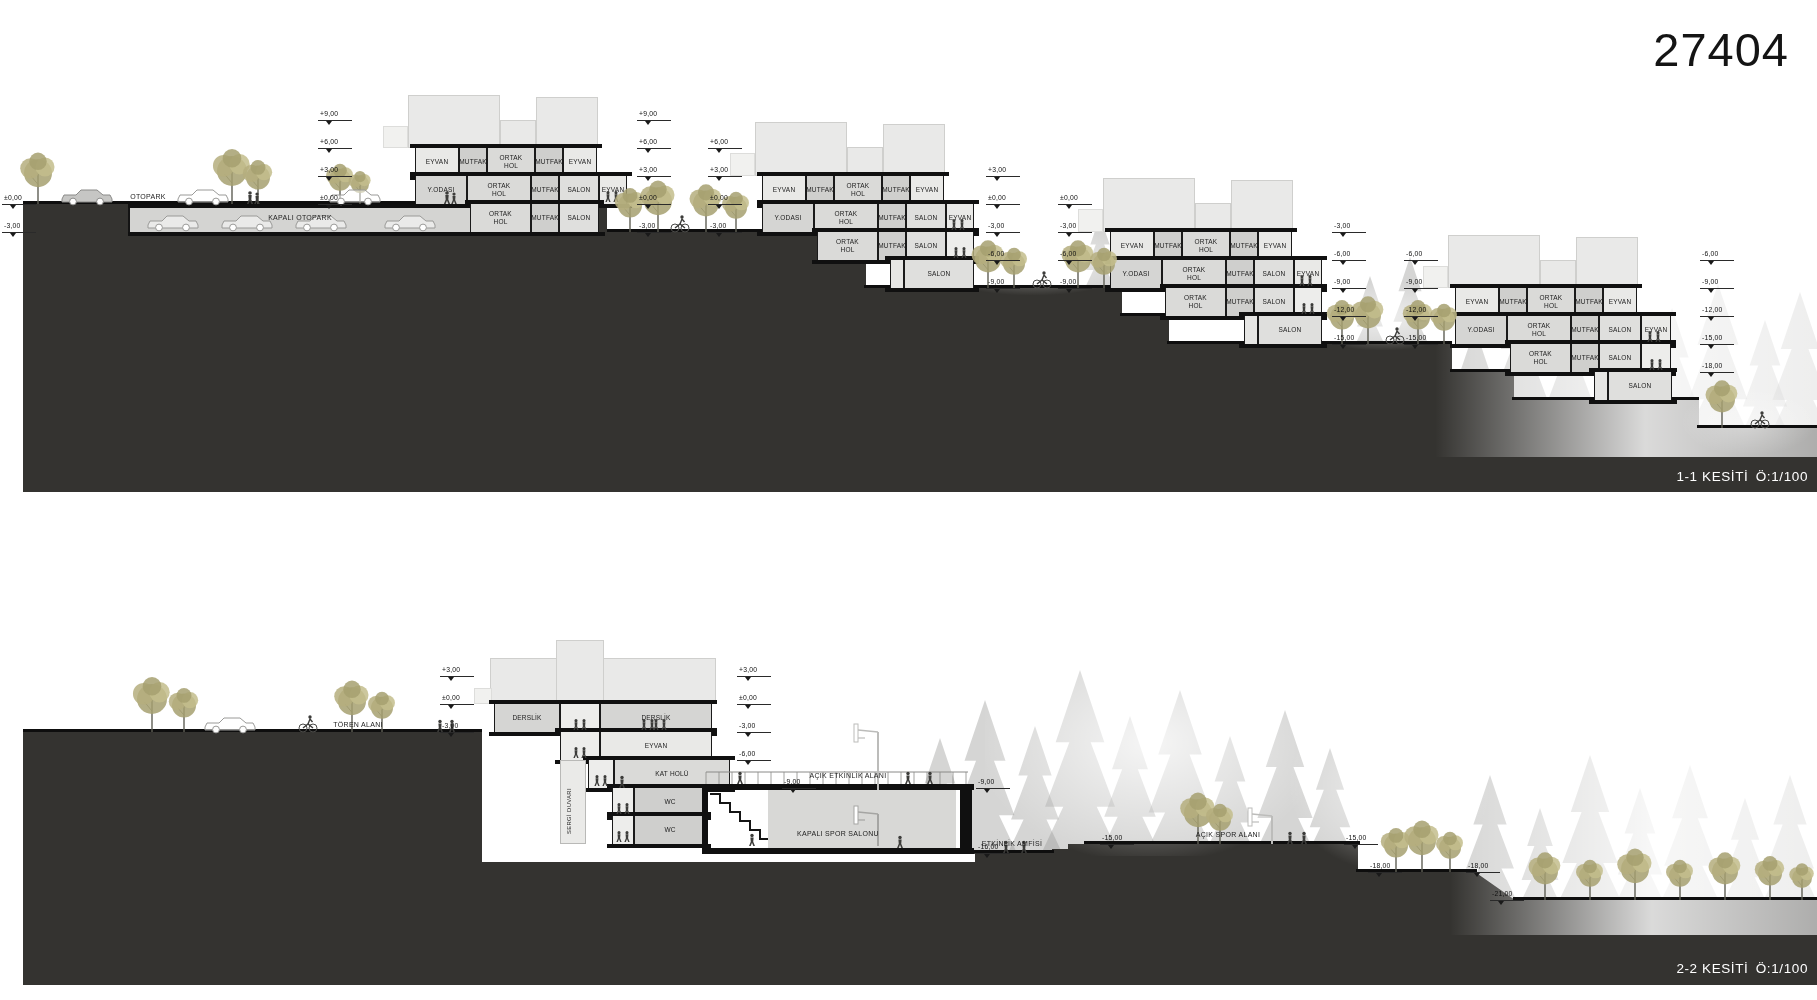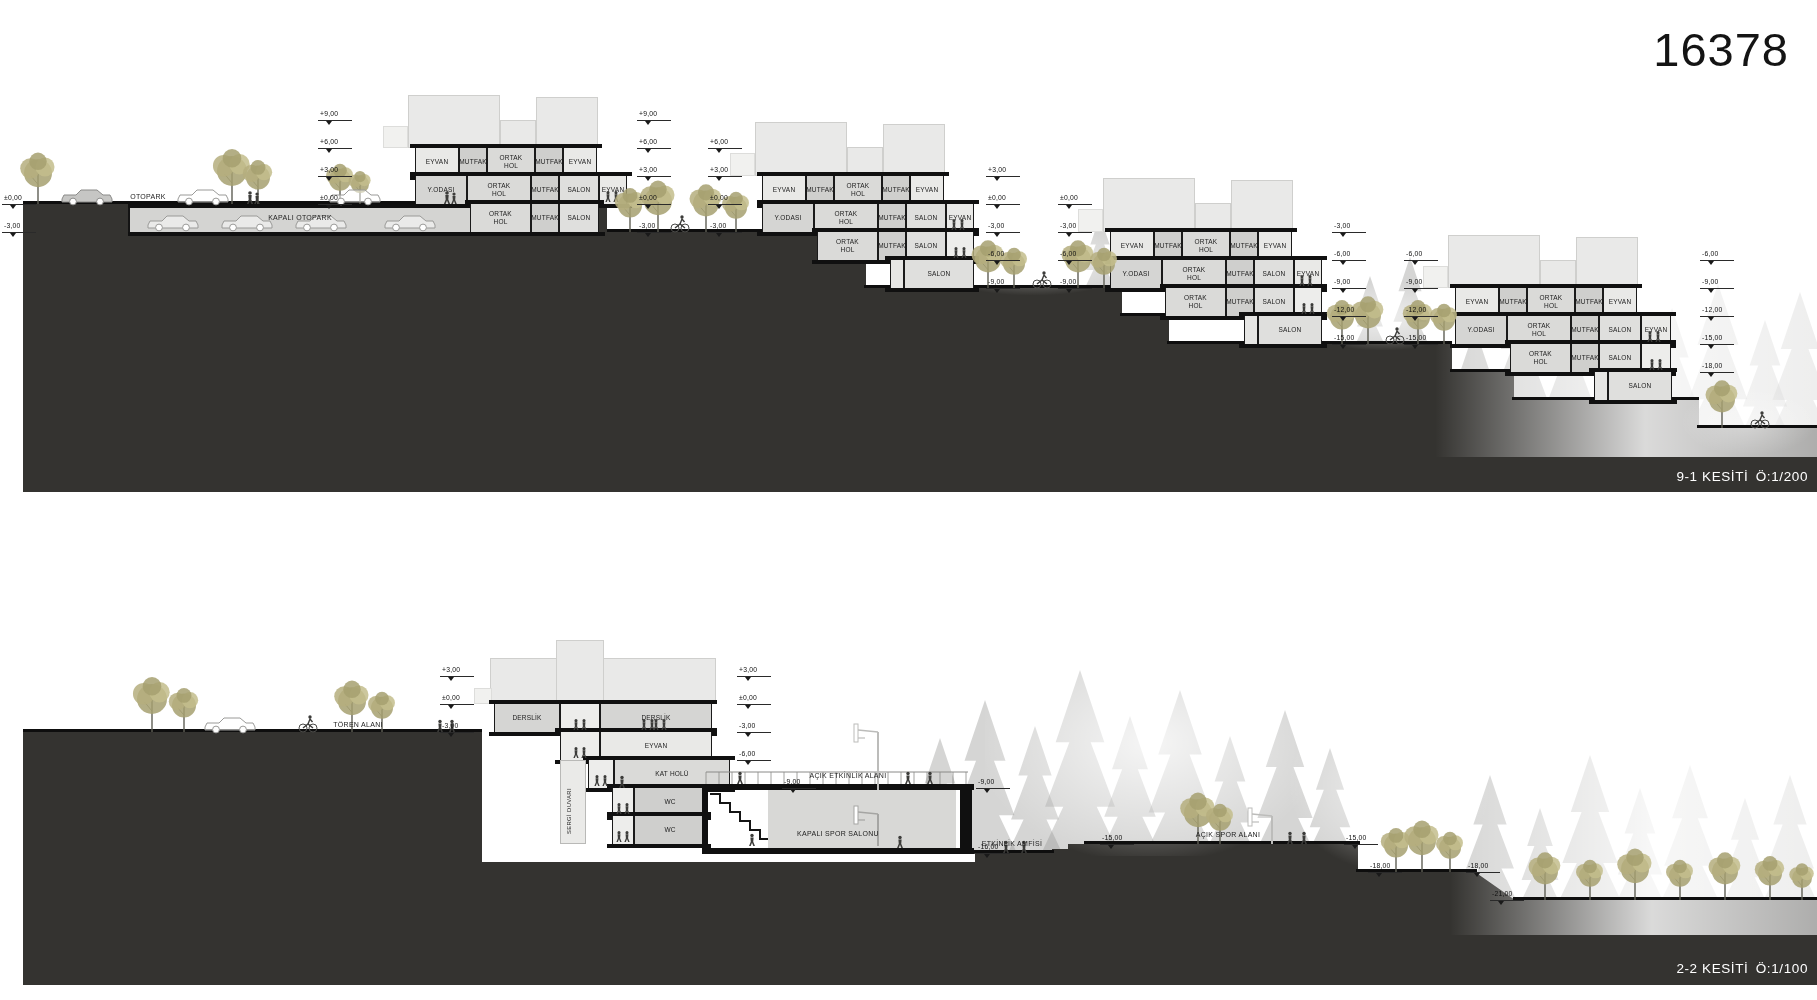--- a/index.html
+++ b/index.html
@@ -64,21 +64,21 @@
       <path d="M1285,710 L1265.8,767 L1276.6,767 L1257.4,818 L1271.8,818 L1252,860 L1318,860 L1298.2,818 L1312.6,818 L1293.4,767 L1304.2,767 Z" fill="#9b9b99" opacity="0.42"></path>
       <path d="M1330,748 L1315.92,789.8 L1323.84,789.8 L1309.76,827.2 L1320.32,827.2 L1305.8,858 L1354.2,858 L1339.68,827.2 L1350.24,827.2 L1336.16,789.8 L1344.08,789.8 Z" fill="#9b9b99" opacity="0.42"></path>
       <path d="M1490,775 L1473.36,824.4 L1482.72,824.4 L1466.08,868.6 L1478.56,868.6 L1461.4,905 L1518.6,905 L1501.44,868.6 L1513.92,868.6 L1497.28,824.4 L1506.64,824.4 Z" fill="#9b9b99" opacity="0.42"></path>
       <path d="M1540,808 L1527.2,846 L1534.4,846 L1521.6,880 L1531.2,880 L1518,908 L1562,908 L1548.8,880 L1558.4,880 L1545.6,846 L1552.8,846 Z" fill="#9b9b99" opacity="0.42"></path>
       <path d="M1590,755 L1570.8,812 L1581.6,812 L1562.4,863 L1576.8,863 L1557,905 L1623,905 L1603.2,863 L1617.6,863 L1598.4,812 L1609.2,812 Z" fill="#9b9b99" opacity="0.42"></path>
       <path d="M1640,788 L1624.64,833.6 L1633.28,833.6 L1617.92,874.4 L1629.44,874.4 L1613.6,908 L1666.4,908 L1650.56,874.4 L1662.08,874.4 L1646.72,833.6 L1655.36,833.6 Z" fill="#9b9b99" opacity="0.42"></path>
       <path d="M1690,765 L1672.08,818.2 L1682.16,818.2 L1664.24,865.8 L1677.68,865.8 L1659.2,905 L1720.8,905 L1702.32,865.8 L1715.76,865.8 L1697.84,818.2 L1707.92,818.2 Z" fill="#9b9b99" opacity="0.42"></path>
       <path d="M1745,798 L1730.92,839.8 L1738.84,839.8 L1724.76,877.2 L1735.32,877.2 L1720.8,908 L1769.2,908 L1754.68,877.2 L1765.24,877.2 L1751.16,839.8 L1759.08,839.8 Z" fill="#9b9b99" opacity="0.42"></path>
       <path d="M1790,775 L1773.36,824.4 L1782.72,824.4 L1766.08,868.6 L1778.56,868.6 L1761.4,905 L1818.6,905 L1801.44,868.6 L1813.92,868.6 L1797.28,824.4 L1806.64,824.4 Z" fill="#9b9b99" opacity="0.42"></path>
     </svg>
-  <div id="project-code" style="right:28px;top:22px;position:absolute;">16378</div>
+  <div id="project-code" style="right:28px;top:22px;position:absolute;">27404</div>
   <div id="s1">
       <div class="terrain" style="clip-path: polygon(23px 204px, 607px 204px, 607px 232px, 822px 232px, 822px 260px, 866px 260px, 866px 288px, 1122px 288px, 1122px 316px, 1169px 316px, 1169px 344px, 1452px 344px, 1452px 372px, 1514px 372px, 1514px 400px, 1699px 400px, 1699px 428px, 1817px 428px, 1817px 492px, 23px 492px);"></div>
       <div class="fog fog-lin" style="left: 1435px; top: 195px; width: 382px; height: 262px;"></div>
       <div class="fog fog-rad" style="left: 925px; top: 225px; width: 215px; height: 70px;"></div>
       <div class="fog fog-rad" style="left: 1295px; top: 282px; width: 175px; height: 68px;"></div>
       <div class="fog fog-faint" style="left: 1680px; top: 388px; width: 137px; height: 68px;"></div>
       <div class="strip" style="left: 23px; top: 201px; width: 584px;"></div>
       <div class="strip" style="left: 607px; top: 229px; width: 215px;"></div>
       <div class="strip" style="left: 820px; top: 257px; width: 46px;"></div>
       <div class="strip" style="left: 864px; top: 285px; width: 258px;"></div>
@@ -1067,21 +1067,21 @@
         <div class="mln" style="top: 316px; left: 0px;"></div>
         <div class="mtri" style="top: 317px; left: 8px;"></div>
         <div class="mtx" style="top: 334px; left: 2px;">-15,00</div>
         <div class="mln" style="top: 344px; left: 0px;"></div>
         <div class="mtri" style="top: 345px; left: 8px;"></div>
         <div class="mtx" style="top: 362px; left: 2px;">-18,00</div>
         <div class="mln" style="top: 372px; left: 0px;"></div>
         <div class="mtri" style="top: 373px; left: 8px;"></div>
       </div>
       <div class="site-label" style="left: 148px; top: 193px;">OTOPARK</div>
-      <div class="sec-label" style="left: 1548px; top: 469px; width: 260px; text-align: right;">9-1 KESİTİ Ö:1/200</div>
+      <div class="sec-label" style="left: 1548px; top: 469px; width: 260px; text-align: right;">1-1 KESİTİ Ö:1/100</div>
       <div class="v-label" style="left: 566px; top: 772px; height: 62px;">SERGİ DUVARI</div>
       <div class="marker" style="left: 440px; top: 0px;">
         <div class="mtx" style="top: 666px; left: 2px;">+3,00</div>
         <div class="mln" style="top: 676px; left: 0px;"></div>
         <div class="mtri" style="top: 677px; left: 8px;"></div>
         <div class="mtx" style="top: 694px; left: 2px;">±0,00</div>
         <div class="mln" style="top: 704px; left: 0px;"></div>
         <div class="mtri" style="top: 705px; left: 8px;"></div>
         <div class="mtx" style="top: 722px; left: 2px;">-3,00</div>
         <div class="mln" style="top: 732px; left: 0px;"></div>

